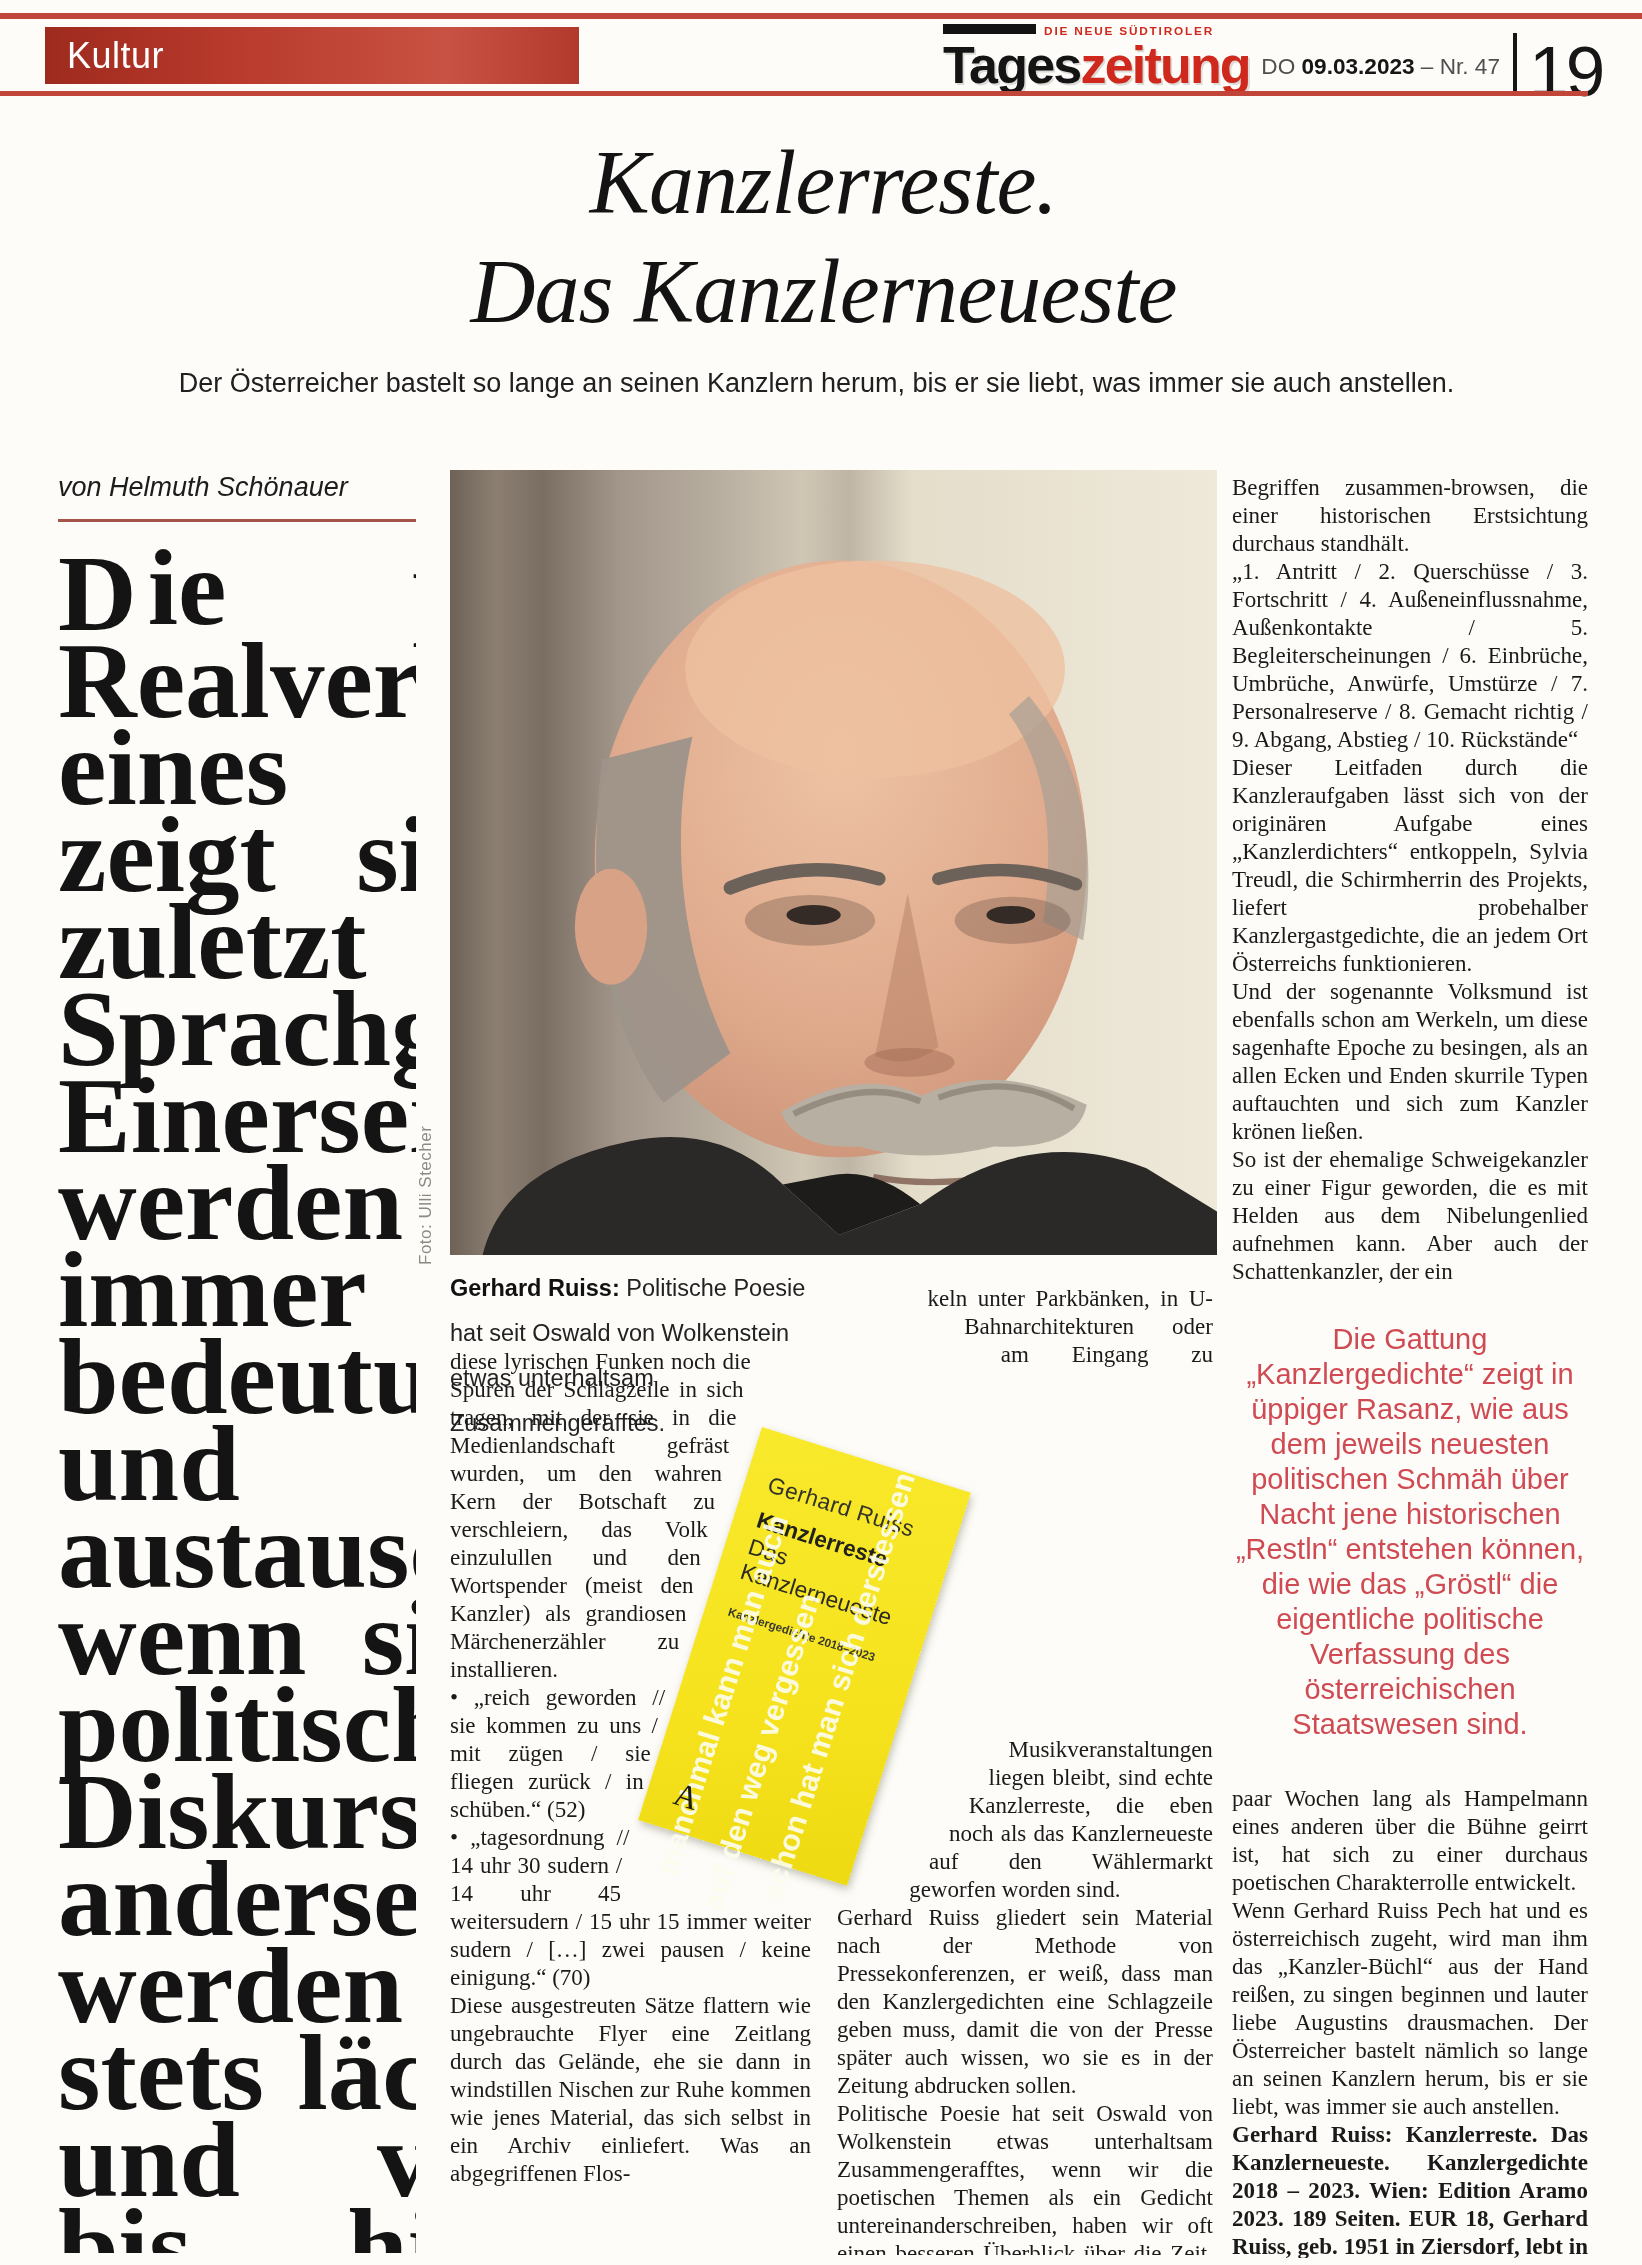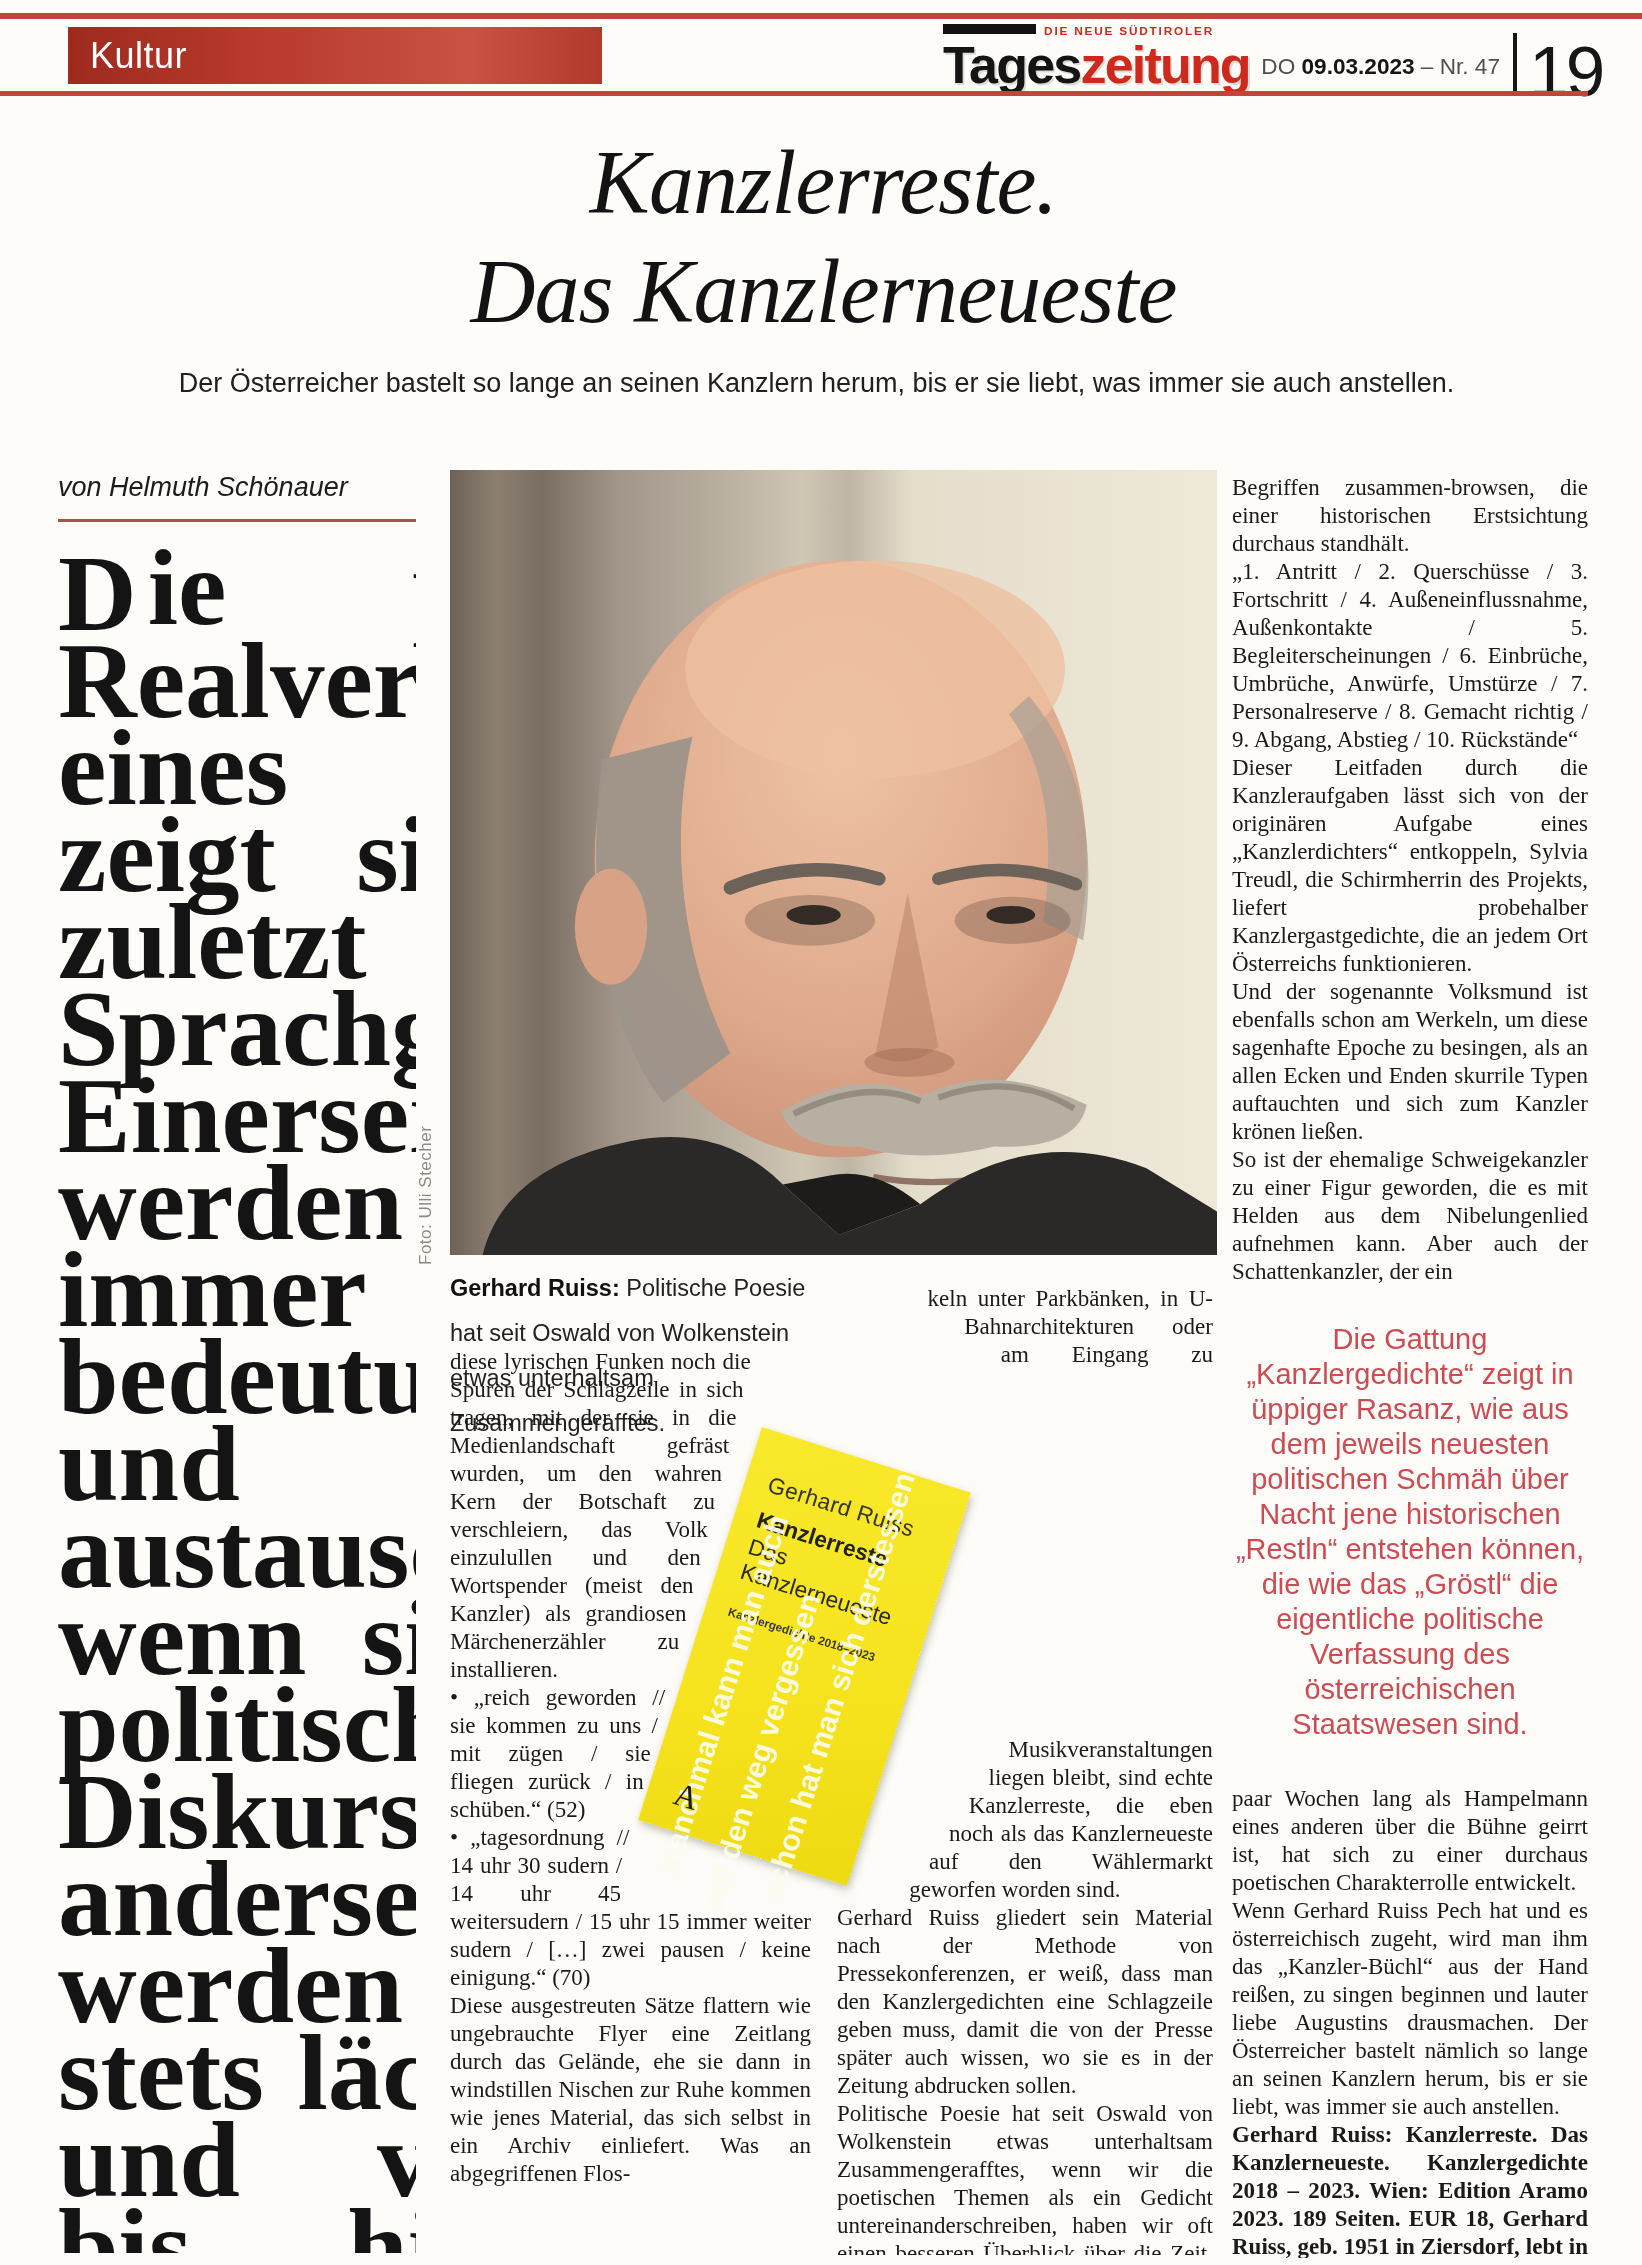--- a/index.html
+++ b/index.html
@@ -3,21 +3,21 @@
 <meta charset="utf-8">
 <style>
   html,body{margin:0;padding:0;background:#ffffff;}
   .page{position:relative;width:1643px;height:2265px;background:#fdfcf8;overflow:hidden;
         font-family:"Liberation Serif",serif;color:#1a1a1a;}
 
   
   .rule-red{position:absolute;background:#c2453a;}
   .rule-top{left:0;top:12.7px;width:1643px;height:6.3px;}
   .rule-header-bottom{left:0;top:91px;width:1588px;height:4.5px;}
-  .kultur-banner{position:absolute;left:68px;top:27px;width:534px;height:57px;
+  .kultur-banner{position:absolute;left:45px;top:27px;width:534px;height:57px;
       background:linear-gradient(90deg,#9e2a1e 0%,#b83a2c 35%,#c85243 75%,#b23a2d 100%);
       display:flex;align-items:center;}
   .kultur-banner span{color:#fff;font-family:"Liberation Sans",sans-serif;font-size:36px;
       padding-left:22px;letter-spacing:0.5px;}
   .logo{position:absolute;left:943px;top:23.5px;width:271px;font-family:"Liberation Sans",sans-serif;}
   .logo-top{display:flex;align-items:flex-start;gap:8px;height:14.5px;}
   .logo-top-bar{flex:1;height:10px;background:#131313;}
   .logo-top-text{color:#cf281c;font-size:11.8px;font-weight:bold;letter-spacing:1.8px;white-space:nowrap;}
   .logo-word{font-size:52px;font-weight:bold;letter-spacing:-1.8px;line-height:1.05;white-space:nowrap;
       text-shadow:1.8px 1.8px 0 rgba(120,120,120,.25);}

